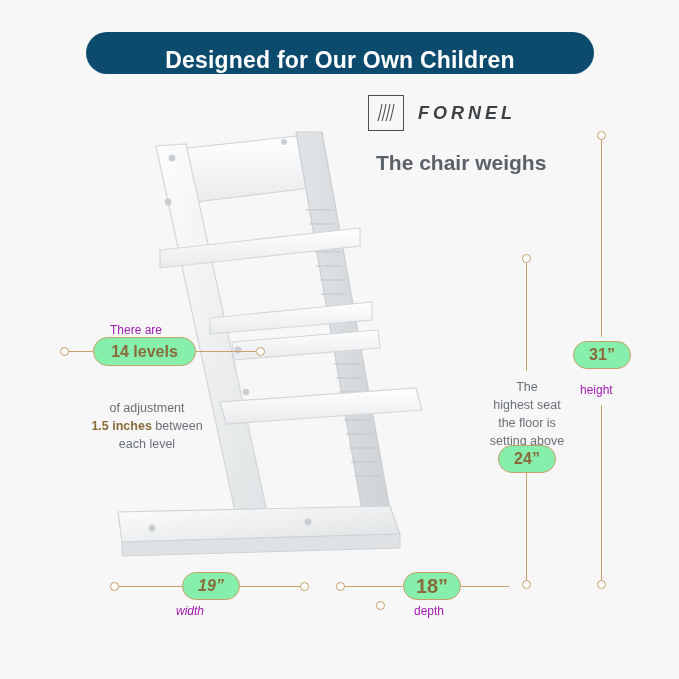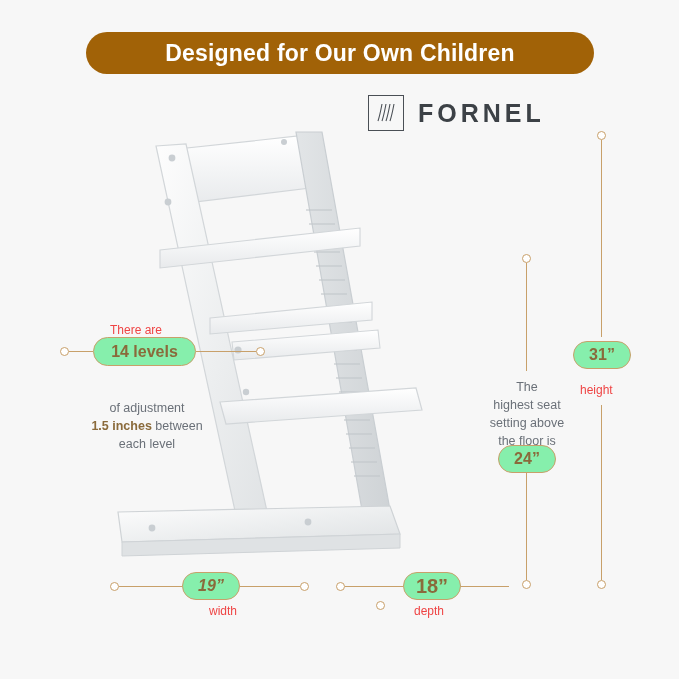--- a/index.html
+++ b/index.html
@@ -10,23 +10,23 @@
     position:relative;
     overflow:hidden;
   }
   .stage{position:absolute;inset:0;}
 
   
   .banner{
     position:absolute;
     left:86px; top:32px;
     width:508px; height:42px;
-    background:#a16207;
+    background:#0c4a6e;
     border-radius:21px;
-    display:flex;align-items:center;justify-content:center;
+    display:flex;align-items:flex-end;justify-content:center;
   }
   .banner-text{
     color:#ffffff;
     font-size:23px;
     font-weight:bold;
     letter-spacing:.2px;
     white-space:nowrap;
   }
 
   
@@ -34,24 +34,25 @@
     position:absolute;
     left:368px; top:95px;
     display:flex;align-items:center;gap:14px;
   }
   .brand-mark{
     width:34px;height:34px;
     border:1.6px solid #4a4f55;
     display:flex;align-items:center;justify-content:center;
   }
   .brand-name{
-    font-size:25px;
+    font-size:18px;
     letter-spacing:4px;
     color:#3c4146;
     font-weight:bold;
+    font-style:italic;
   }
 
   
   .weight{
     position:absolute;
     left:376px; top:148px;
     width:240px;
     color:#5a6169;
     font-size:21px;
     line-height:30px;
@@ -78,21 +79,21 @@
     width:9px;height:9px;
     border-radius:50%;
     background:#ffffff;
     border:1.5px solid #c8a06a;
     box-sizing:border-box;
   }
   .line-h{position:absolute;height:1px;background:#c8a06a;}
   .line-v{position:absolute;width:1px;background:#c8a06a;}
   .cap{
     position:absolute;
-    color:#ef4444;
+    color:#a21caf;
     font-size:12px;
     line-height:17px;
     white-space:nowrap;
   }
   .cap-block{
     position:absolute;
     color:#6a7078;
     font-size:12.5px;
     line-height:18px;
     text-align:center;
@@ -114,20 +115,21 @@
         <path d="M3 19 C5 13, 6 7, 7 2" stroke="#4a4f55" stroke-width="1.1" fill="none"></path>
         <path d="M7 19 C9 13, 10 7, 11 2" stroke="#4a4f55" stroke-width="1.1" fill="none"></path>
         <path d="M11 19 C13 13, 14 7, 15 2" stroke="#4a4f55" stroke-width="1.1" fill="none"></path>
         <path d="M15 19 C17 13, 18 7, 19 2" stroke="#4a4f55" stroke-width="1.1" fill="none"></path>
       </svg>
     </span>
     <span class="brand-name">FORNEL</span>
   </div>
 
   <div class="weight">
+    <div>The chair weighs</div>
   </div>
 
   <div class="chair">
     <svg width="420" height="460" viewBox="0 0 420 460" aria-hidden="true">
       <defs>
         <linearGradient id="wood" x1="0" y1="0" x2="1" y2="1">
           <stop offset="0%" stop-color="#fdfdfd"></stop>
           <stop offset="55%" stop-color="#eceeef"></stop>
           <stop offset="100%" stop-color="#dfe2e4"></stop>
         </linearGradient>
@@ -208,22 +210,22 @@
       <b>1.5 inches</b><span> between</span>
     </div>
     <div>each level</div>
   </div>
 
   <div class="dot" style="left:522px;top:254px;"></div>
   <div class="line-v" style="left:526px;top:263px;height:108px;"></div>
   <div class="cap-block" style="left:462px;top:378px;width:130px;">
     <div>The</div>
     <div>highest seat</div>
+    <div>the floor is</div>
     <div>setting above</div>
-    <div>the floor is</div>
   </div>
   <div class="pill" style="left:498px;top:445px;width:58px;height:28px;font-size:16px;">
     <span>24”</span>
   </div>
   <div class="line-v" style="left:526px;top:473px;height:107px;"></div>
   <div class="dot" style="left:522px;top:580px;"></div>
 
   <div class="dot" style="left:597px;top:131px;"></div>
   <div class="line-v" style="left:601px;top:140px;height:197px;"></div>
   <div class="pill" style="left:573px;top:341px;width:58px;height:28px;font-size:16px;">
@@ -233,21 +235,21 @@
   <div class="line-v" style="left:601px;top:405px;height:175px;"></div>
   <div class="dot" style="left:597px;top:580px;"></div>
 
   <div class="dot" style="left:110px;top:582px;"></div>
   <div class="line-h" style="left:119px;top:586px;width:63px;"></div>
   <div class="pill" style="left:182px;top:572px;width:58px;height:28px;font-size:16px;font-style:italic;">
     <span>19”</span>
   </div>
   <div class="line-h" style="left:240px;top:586px;width:60px;"></div>
   <div class="dot" style="left:300px;top:582px;"></div>
-  <div class="cap" style="left:209px;top:603px;">width</div>
+  <div class="cap" style="left:176px;top:603px;font-style:italic;">width</div>
 
   <div class="dot" style="left:336px;top:582px;"></div>
   <div class="line-h" style="left:345px;top:586px;width:58px;"></div>
   <div class="pill" style="left:403px;top:572px;width:58px;height:28px;font-size:20px;">
     <span>18”</span>
   </div>
   <div class="line-h" style="left:461px;top:586px;width:48px;"></div>
   <div class="dot" style="left:376px;top:601px;"></div>
   <div class="cap" style="left:414px;top:603px;">depth</div>
 

